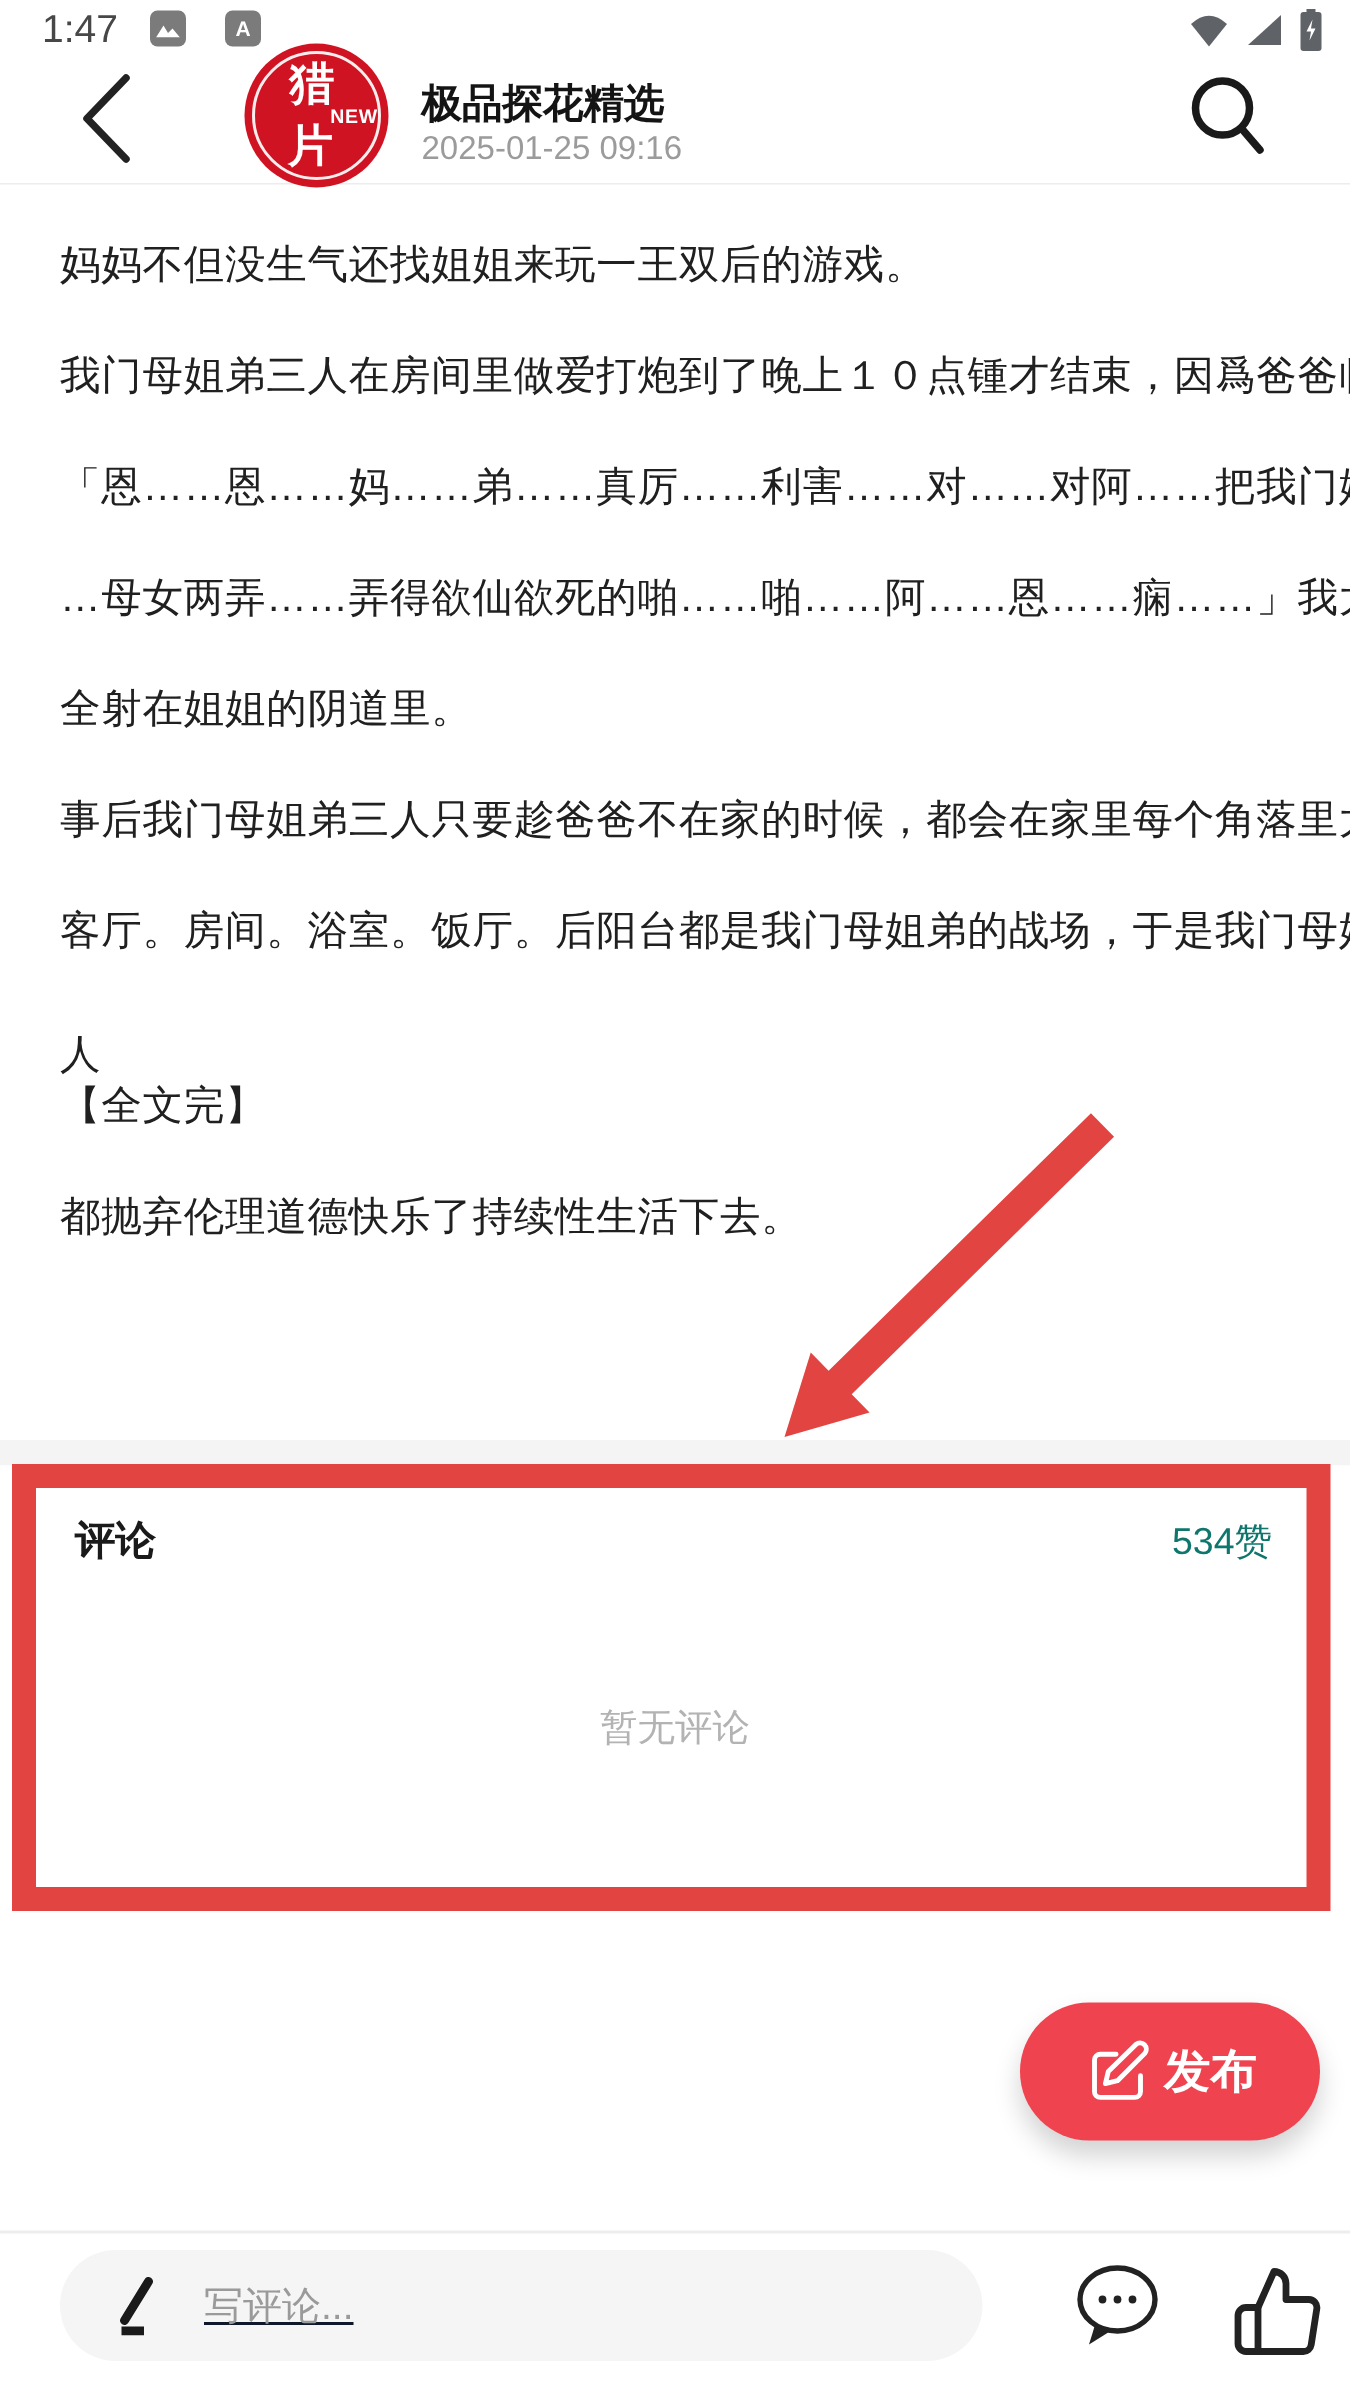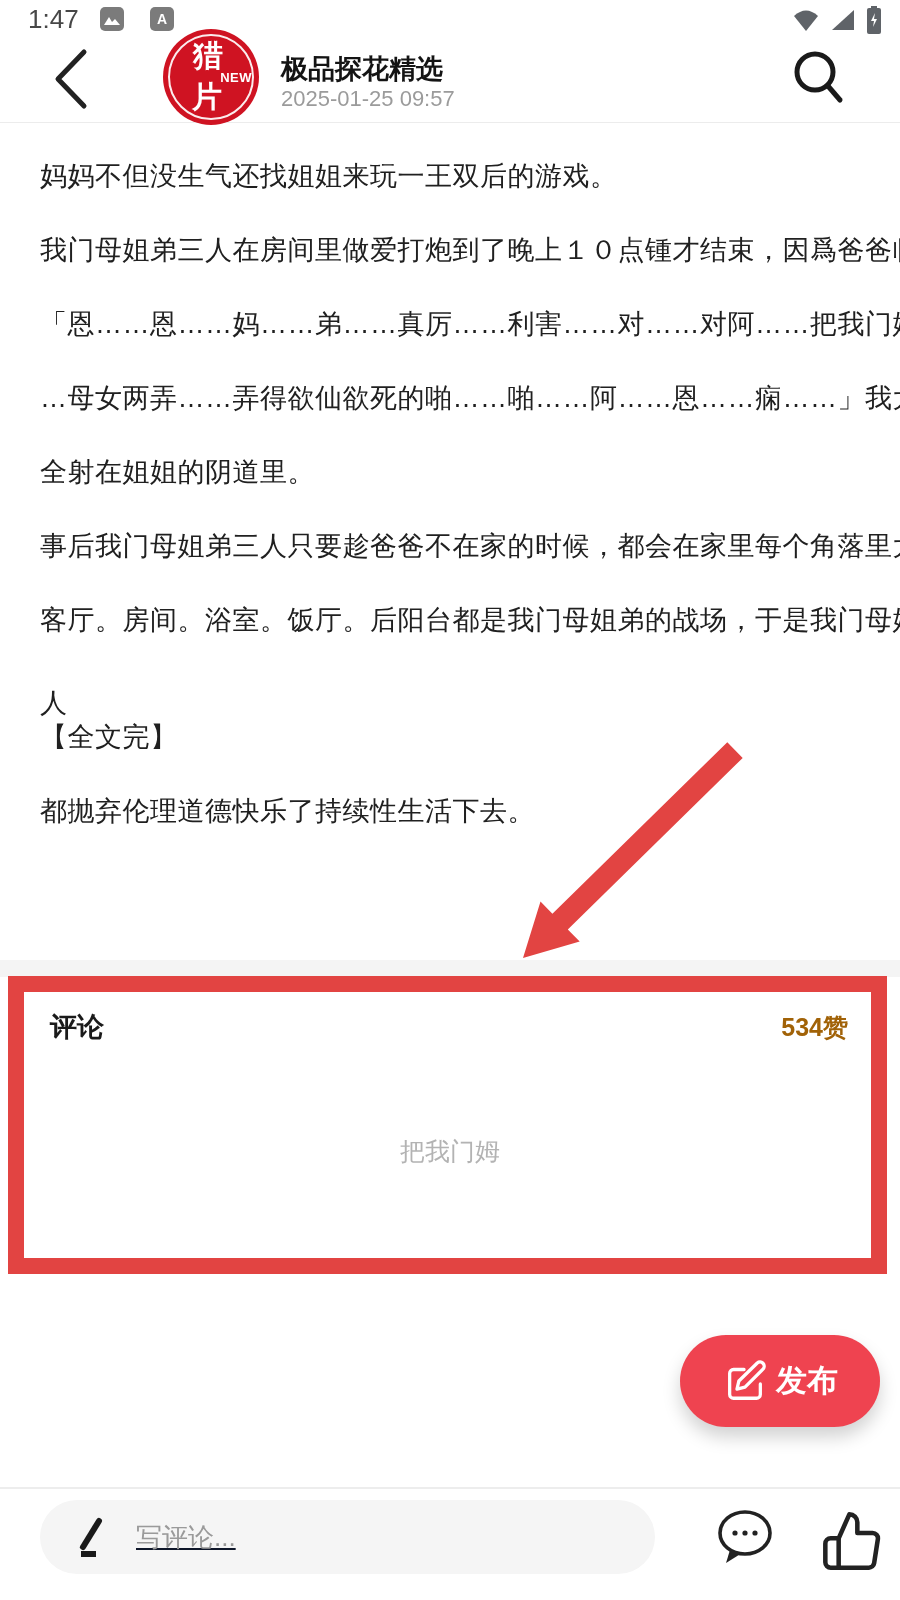--- a/index.html
+++ b/index.html
@@ -32,21 +32,21 @@
   
   .article{position:absolute;left:40px;top:158px;width:820px;}
   .article-line{height:74px;font-size:27px;color:#202020;letter-spacing:.5px;white-space:nowrap;}
   .article-line:nth-child(7){height:83px;}
   .article-line:nth-child(8){height:34px;}
 
   
   .gray-strip{position:absolute;left:0;top:960px;width:900px;height:17px;background:#f4f4f4;}
   .comment-card{position:absolute;left:0;top:977px;width:900px;height:296px;background:#fff;}
   .c-title{position:absolute;left:50px;top:32px;font-size:27px;font-weight:bold;color:#1a1a1a;}
-  .c-likes{position:absolute;right:52px;top:34px;font-size:25px;color:#a16207;font-weight:bold;}
+  .c-likes{position:absolute;right:52px;top:34px;font-size:25px;color:#0f766e;}
   .c-empty{position:absolute;left:0;top:158px;width:100%;text-align:center;font-size:25px;color:#b3b3b3;}
   .red-box{position:absolute;left:8px;top:976px;width:879px;height:298px;box-sizing:border-box;
            border:16px solid #e24442;pointer-events:none;z-index:5;}
   .arrow-svg{position:absolute;left:490px;top:730px;width:260px;height:240px;pointer-events:none;z-index:6;}
 
   
   .publish{position:absolute;left:680px;top:1335px;width:200px;height:92px;border-radius:46px;
            background:#ef4350;display:flex;align-items:center;justify-content:center;gap:8px;
            box-shadow:0 10px 18px rgba(0,0,0,.18);cursor:pointer;z-index:4;}
   .publish .lbl{color:#fff;font-size:31px;font-weight:bold;}
@@ -98,21 +98,21 @@
     <svg class="back" viewBox="0 0 60 66">
       <polyline points="42,6 16,33 42,60" fill="none" stroke="#222" stroke-width="5" stroke-linecap="round" stroke-linejoin="round"></polyline>
     </svg>
     <div class="logo">
       <div class="ring"></div>
       <div class="l1">猎</div>
       <div class="new">NEW</div>
       <div class="l2">片</div>
     </div>
     <div class="h-title">极品探花精选</div>
-    <div class="h-date">2025-01-25 09:57</div>
+    <div class="h-date">2025-01-25 09:16</div>
     <svg class="search" viewBox="0 0 60 64">
       <circle cx="27" cy="26" r="18" fill="none" stroke="#1a1a1a" stroke-width="5"></circle>
       <line x1="40" y1="40" x2="52" y2="54" stroke="#1a1a1a" stroke-width="5" stroke-linecap="round"></line>
     </svg>
   </div>
 
   <div class="article">
       <div class="article-line">妈妈不但没生气还找姐姐来玩一王双后的游戏。</div>
       <div class="article-line">我门母姐弟三人在房间里做爱打炮到了晚上１０点锺才结束，因爲爸爸临时</div>
       <div class="article-line">「恩……恩……妈……弟……真厉……利害……对……对阿……把我门姆…</div>
@@ -122,21 +122,21 @@
       <div class="article-line">客厅。房间。浴室。饭厅。后阳台都是我门母姐弟的战场，于是我门母姐弟三</div>
       <div class="article-line">人</div>
       <div class="article-line">【全文完】</div>
       <div class="article-line">都抛弃伦理道德快乐了持续性生活下去。</div>
     </div>
 
   <div class="gray-strip"></div>
   <div class="comment-card">
     <div class="c-title">评论</div>
     <div class="c-likes">534赞</div>
-    <div class="c-empty">把我门姆</div>
+    <div class="c-empty">暂无评论</div>
   </div>
 
   <div class="red-box"></div>
   <svg class="arrow-svg" viewBox="0 0 260 240">
     <polygon points="237.3,12.2 62.4,183.8 50.5,171.6 33,228 89.7,211.6 77.8,199.5 252.7,27.9" fill="#e24442"></polygon>
   </svg>
 
   <div class="publish">
     <svg width="46" height="46" viewBox="0 0 24 24" fill="none" stroke="#fff" stroke-width="1.7" stroke-linecap="round" stroke-linejoin="round">
       <path d="M20 13.5 V19 a2 2 0 0 1 -2 2 H6 a2 2 0 0 1 -2 -2 V8 a2 2 0 0 1 2 -2 h5.5"></path>

